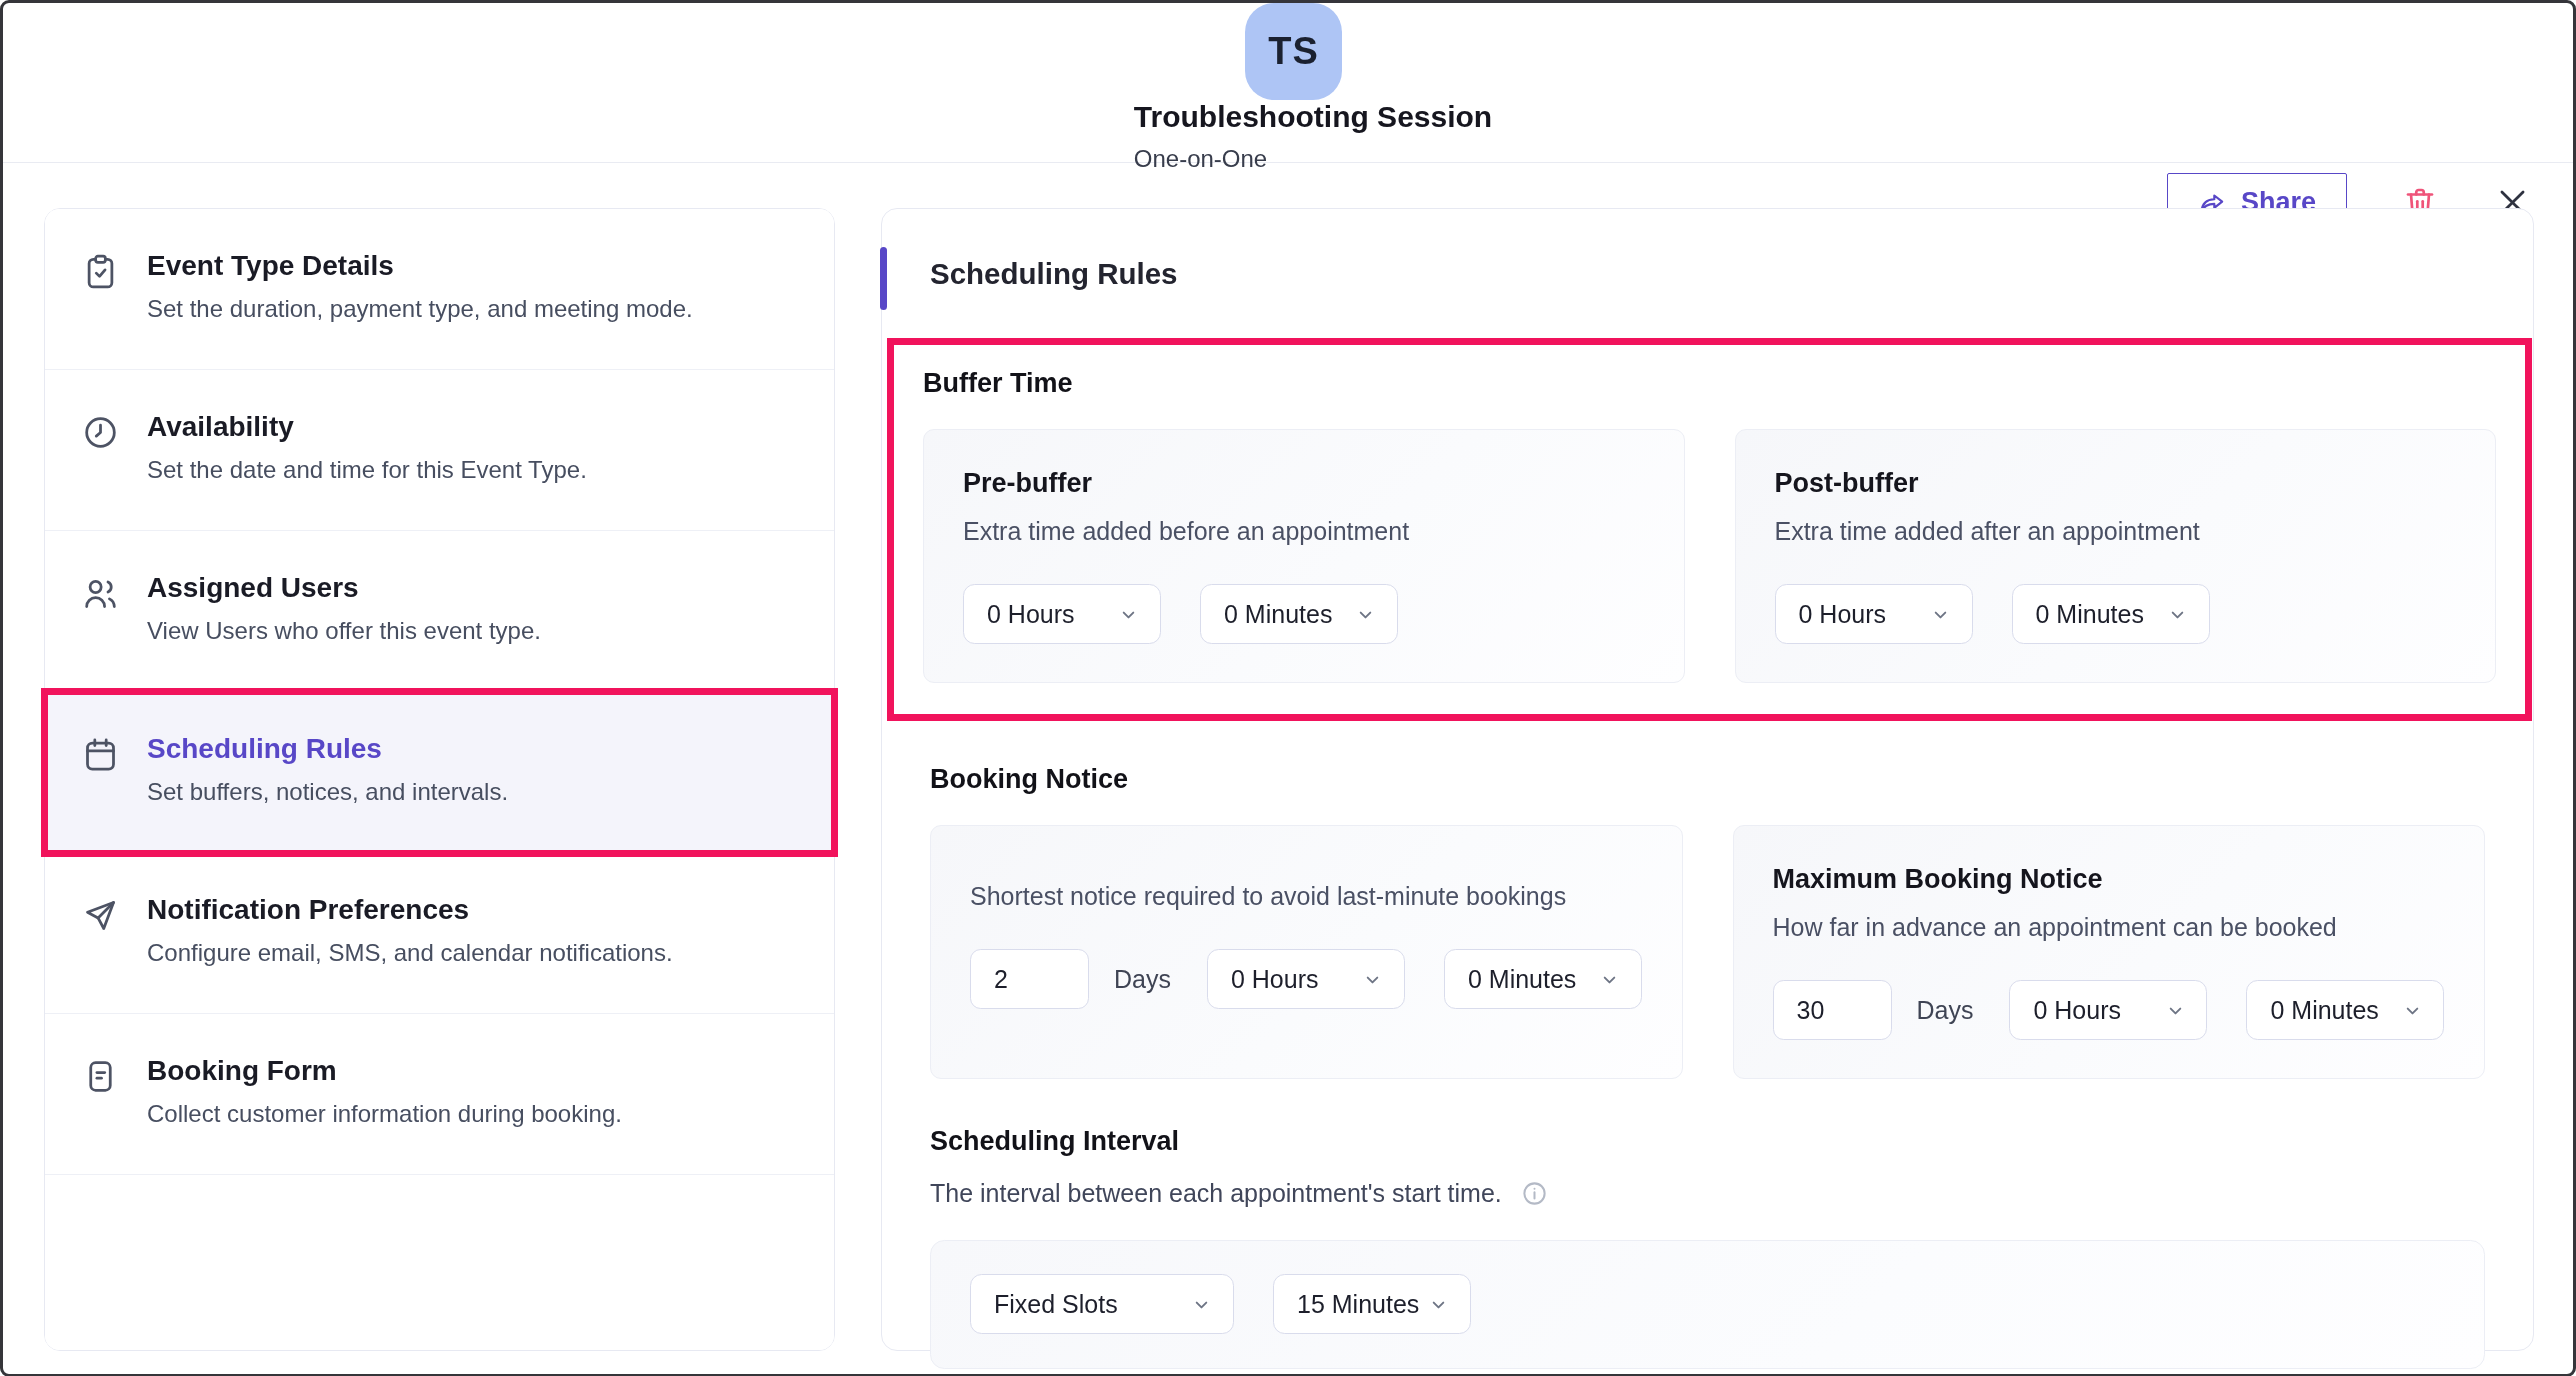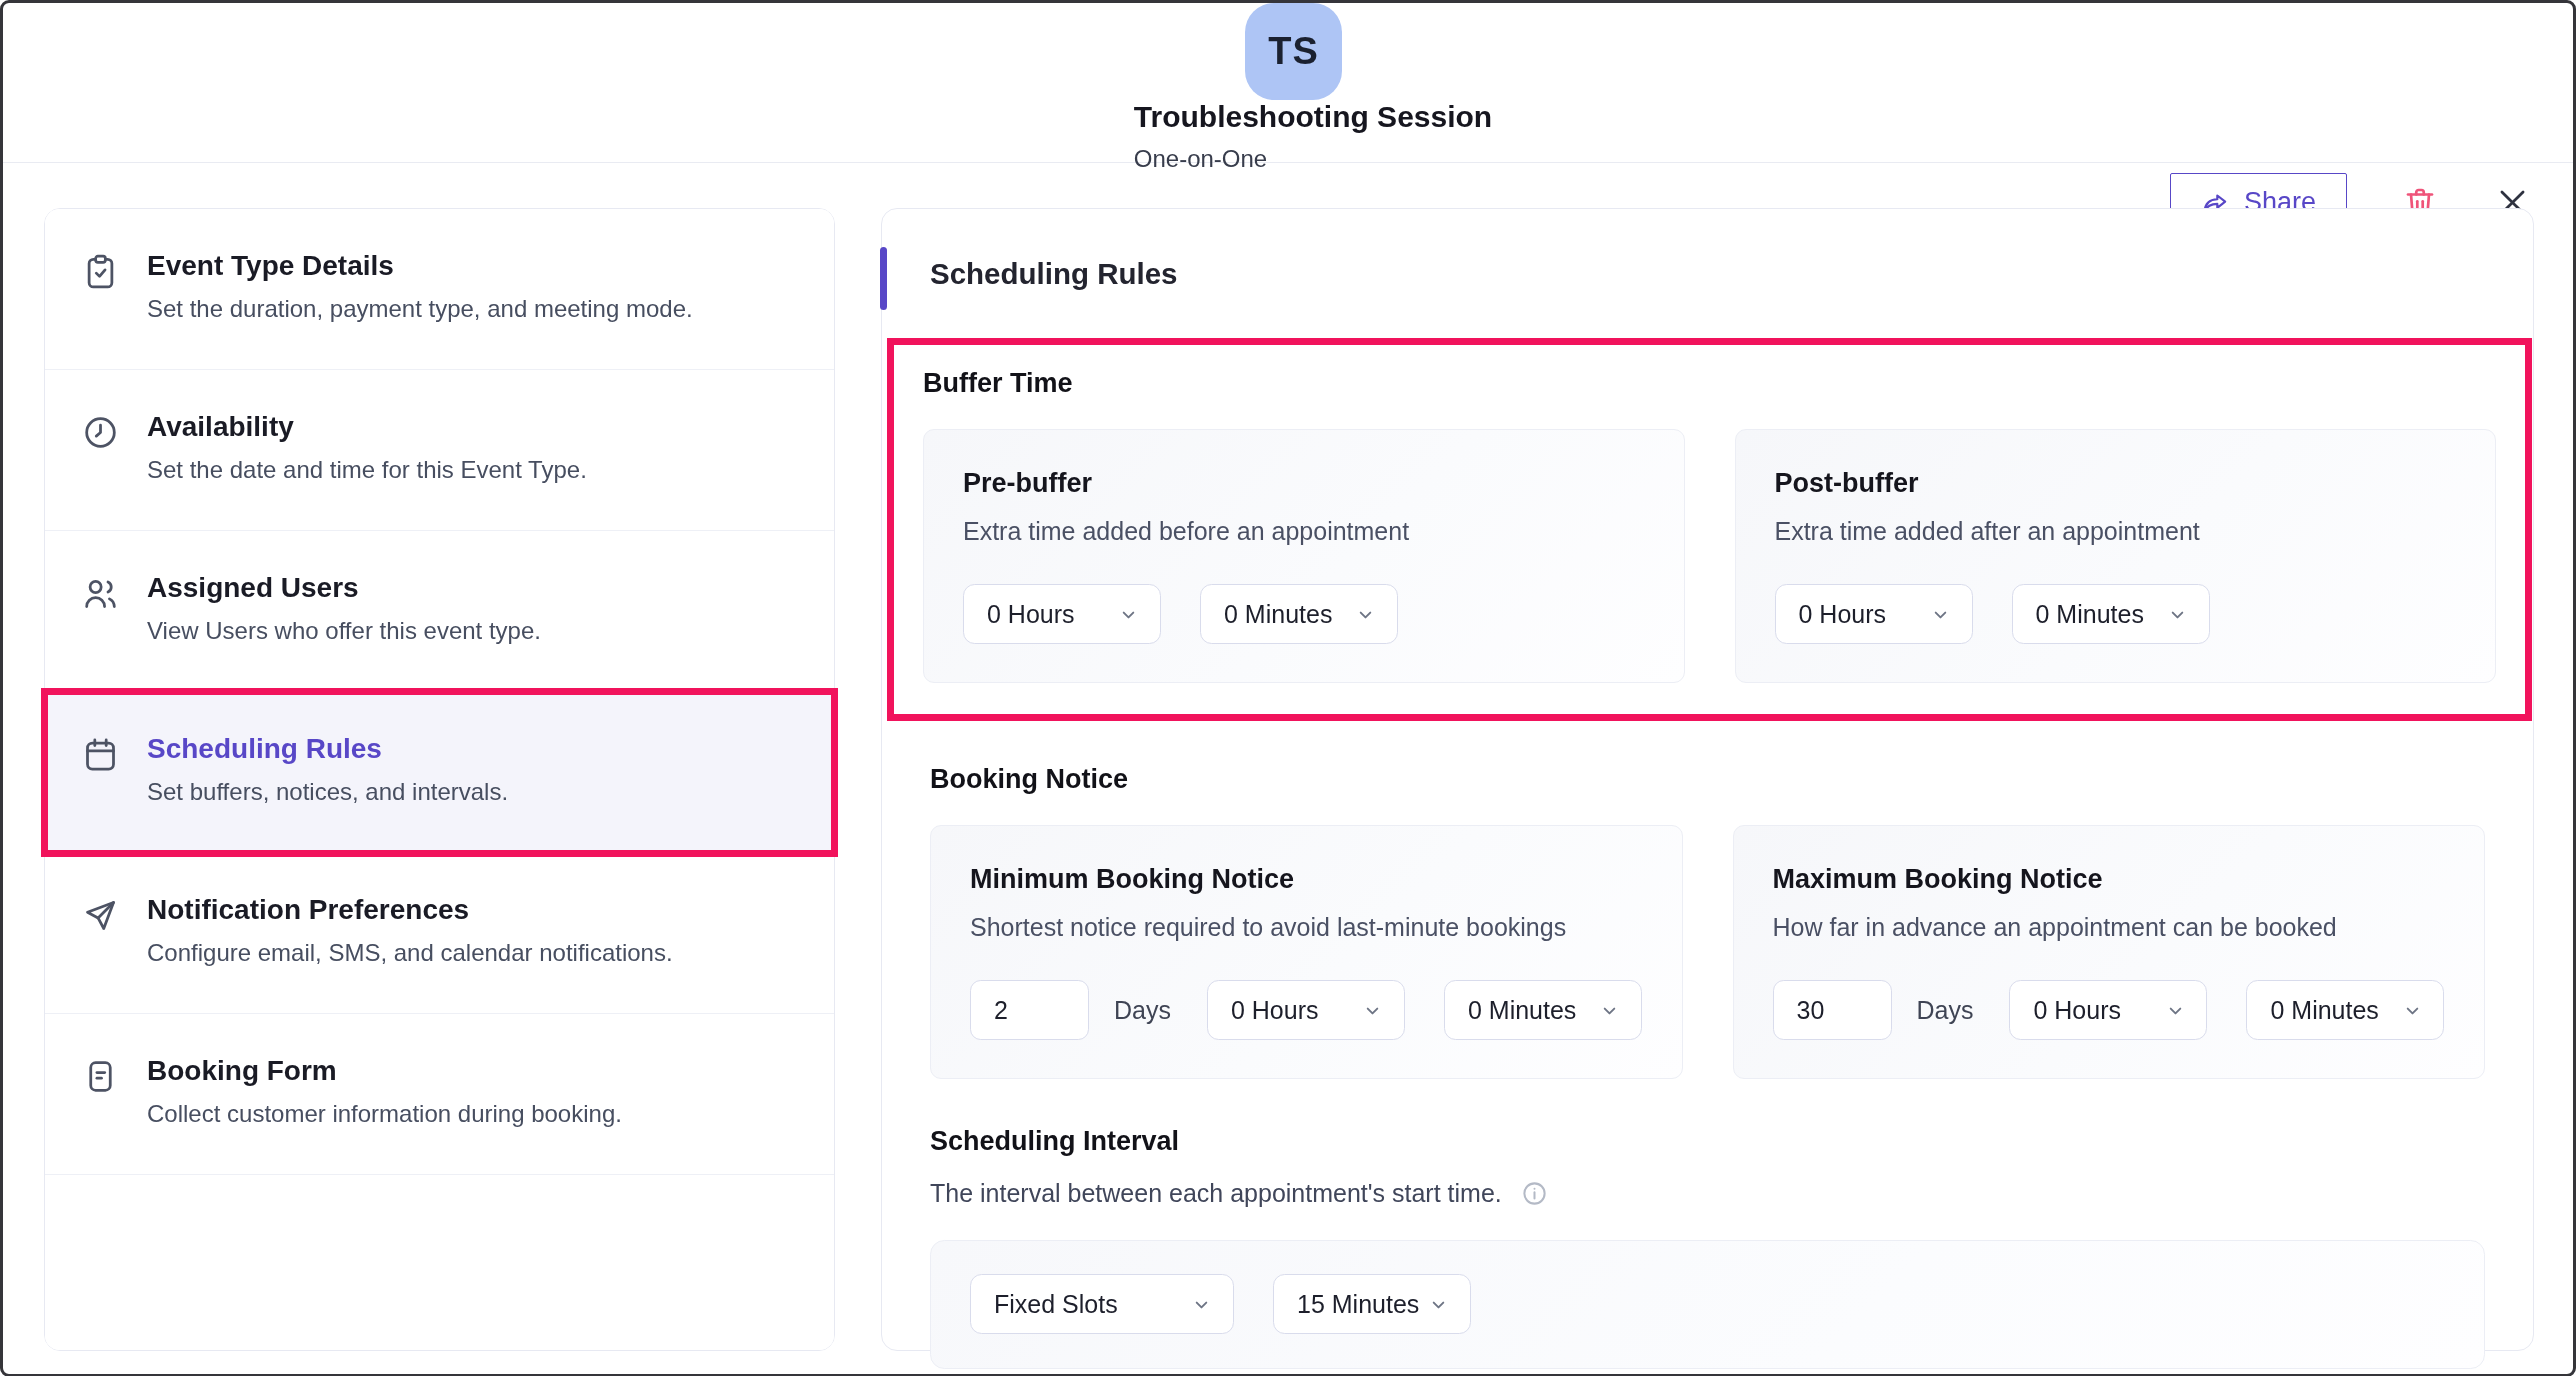--- a/index.html
+++ b/index.html
@@ -34,21 +34,21 @@
     display:flex;align-items:center;justify-content:center;
     font-size:38px;font-weight:700;color:#1B2130;letter-spacing:0.9px;flex:0 0 auto;
   }
   .header-text{margin-left:39px;}
   .header-title{font-size:30px;font-weight:700;color:var(--ink);}
   .header-subtitle{font-size:24px;color:#383D4C;margin-top:10.7px;}
   .header-actions{margin-left:auto;display:flex;align-items:center;gap:55px;}
   .share-btn{
     display:inline-flex;align-items:center;gap:14.3px;
     border:1.8px solid var(--purple);border-radius:2px;background:#fff;
-    color:var(--purple);font-size:27px;font-weight:400;
+    color:var(--purple);font-size:27px;font-weight:700;
     padding:0 30px;height:59px;cursor:pointer;
   }
   .icon-btn{background:none;border:none;cursor:pointer;display:flex;align-items:center;justify-content:center;padding:0;}
   
   .content{
     display:flex;gap:46px;
     padding:45px 39px 20.6px 41px;height:1209px;
   }
   .sidebar-card{
     width:791px;flex:0 0 auto;
@@ -318,21 +318,20 @@
             </div>
           </div>
 
         </div>
       </div>
 
       <h2 class="section-heading notice-heading">Booking Notice</h2>
       <div class="cards-row">
 
         <div class="gray-card">
-          <div class="card-title">Minimum Booking Notice</div>
           <div class="card-desc">Shortest notice required to avoid last-minute bookings</div>
           <div class="controls-row">
             <input class="num-input" type="text" value="2" style="">
             <span class="unit-label">Days</span>
             <div class="dropdown">
               <span class="dropdown-label">0 Hours</span>
               <span class="chev">
                   <svg width="23" height="23" viewBox="0 0 24 24" fill="none" stroke="currentColor" stroke-width="2" stroke-linecap="round" stroke-linejoin="round">
                     <path d="M7 10l5 5 5-5"></path>
                   </svg>

